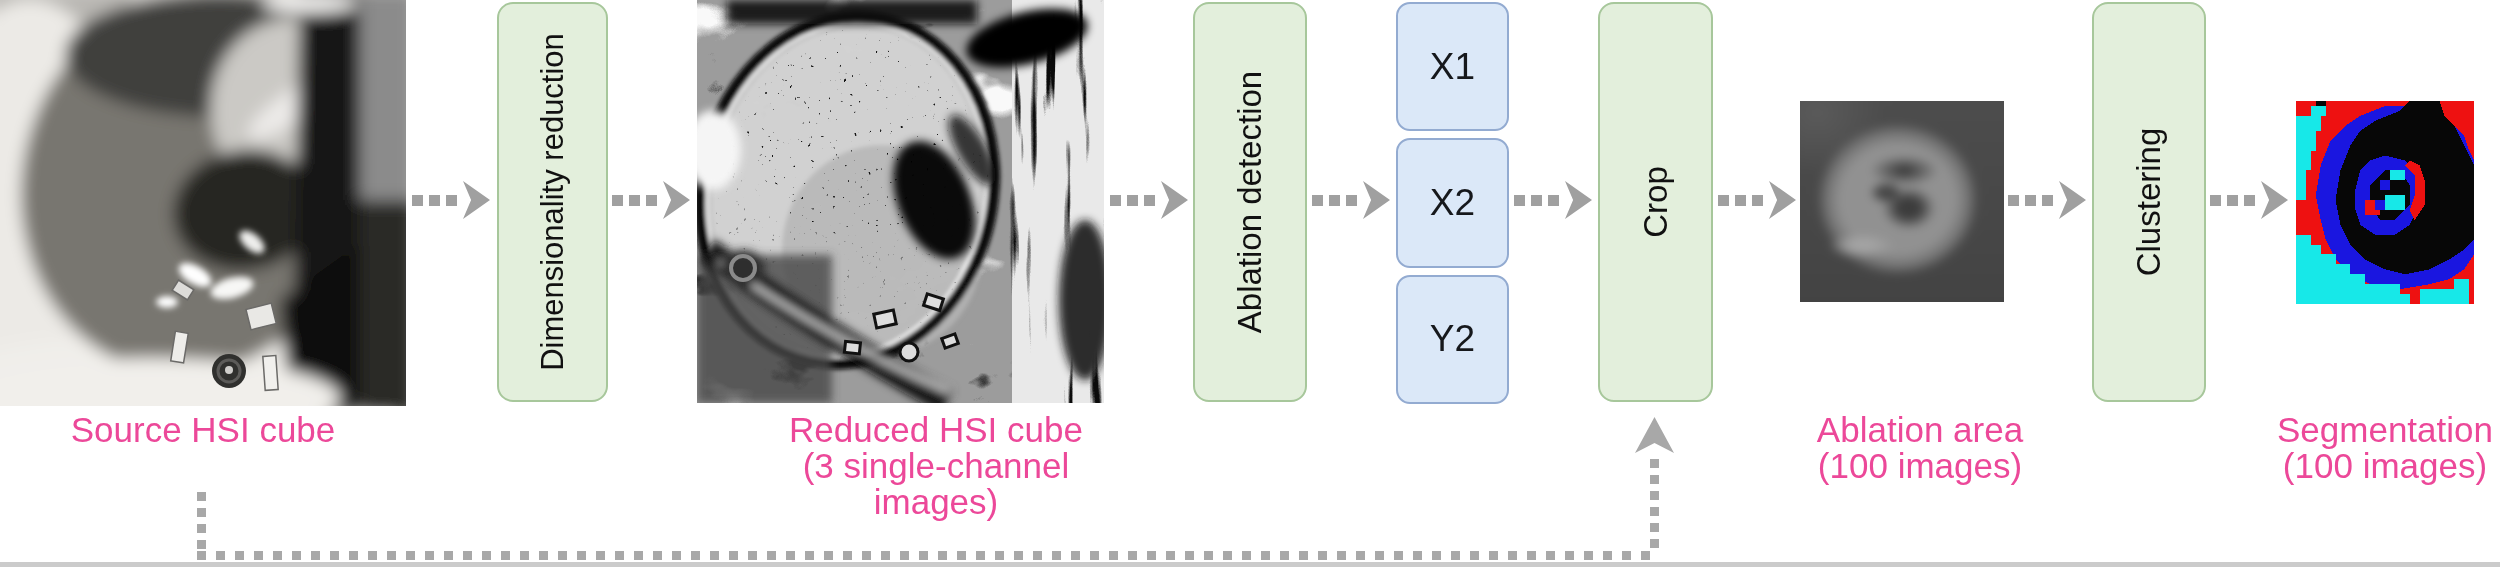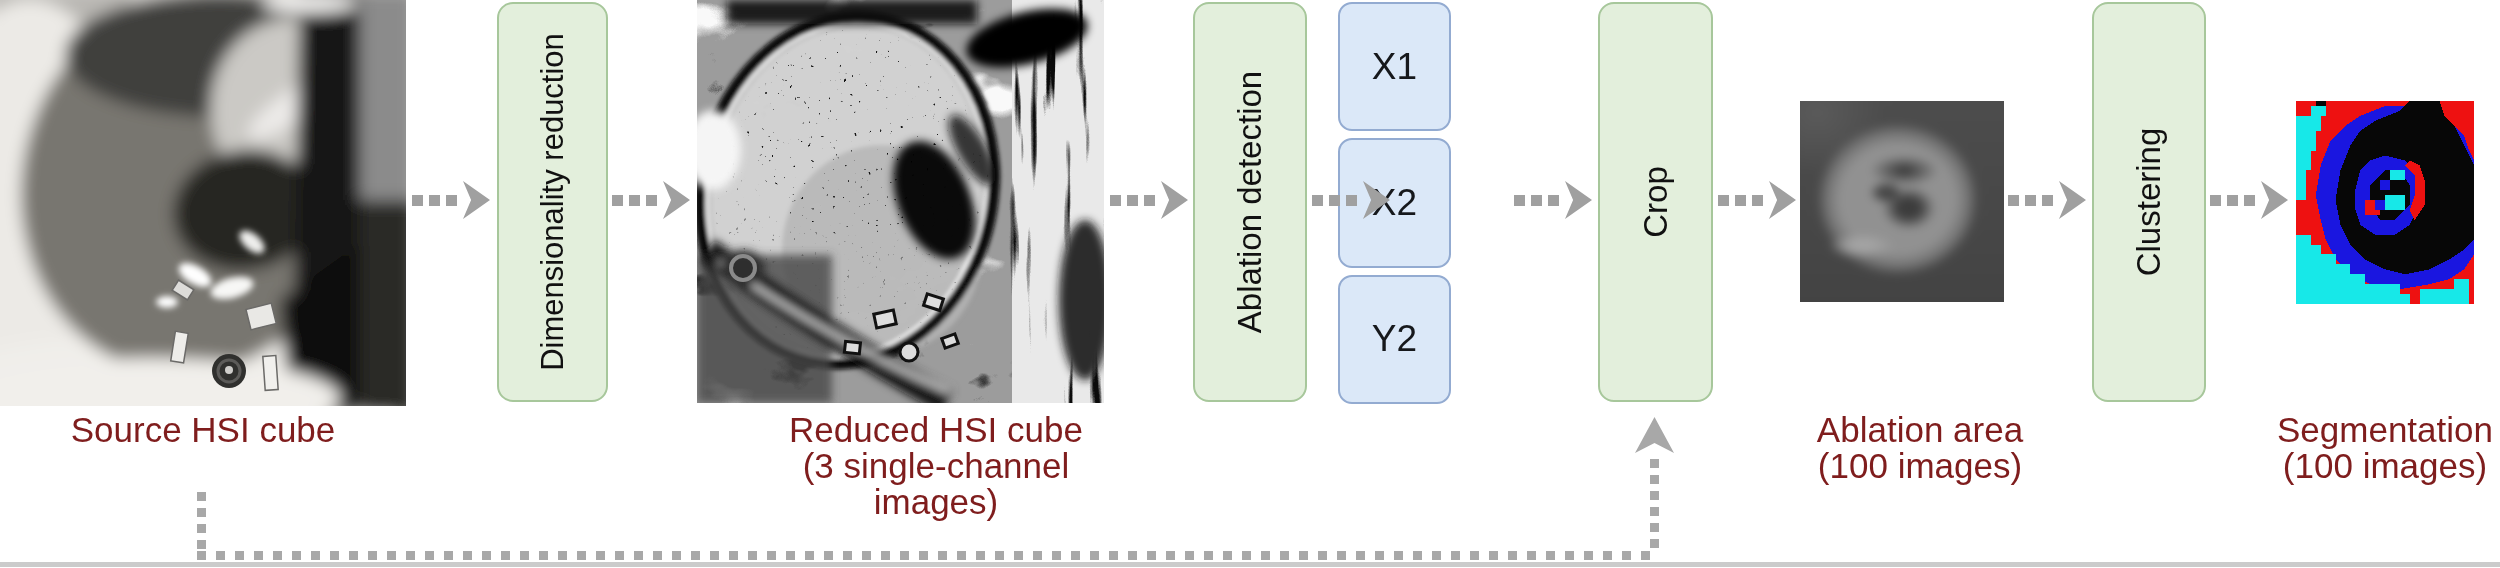--- a/index.html
+++ b/index.html
@@ -15,21 +15,21 @@
   }
   .vtext{transform:rotate(-90deg);white-space:nowrap;font-size:33px;color:#111;}
   .vtext-sm{font-size:31px;}
   
   .chip-stack{position:absolute;top:2px;height:402px;display:flex;flex-direction:column;gap:7px;}
   .chip{
     flex:1;border-radius:14px;background:var(--value-fill);border:2px solid var(--value-border);
     display:flex;align-items:center;justify-content:center;font-size:37px;color:#16181c;box-sizing:border-box;
   }
   
-  .caption{position:absolute;top:412px;width:400px;text-align:center;font-size:35px;line-height:36px;color:#7f1d1d;}
+  .caption{position:absolute;top:412px;width:400px;text-align:center;font-size:35px;line-height:36px;color:#ec4899;}
   
   .arrow{position:absolute;top:181px;height:38px;display:flex;align-items:center;gap:6px;}
   .dash{width:11px;height:11px;background:var(--arrow);}
   .head{width:27px;height:38px;background:var(--arrow);clip-path:polygon(0 0,100% 50%,0 100%,30% 50%);}
   
   .fb-v{position:absolute;width:9px;background-image:repeating-linear-gradient(to bottom,var(--feedback) 0 9px,transparent 9px 16px);}
   .fb-h{position:absolute;height:9px;background-image:repeating-linear-gradient(to right,var(--feedback) 0 9px,transparent 9px 19px);}
   .fb-head{position:absolute;left:1635px;top:417px;width:39px;height:36px;background:var(--feedback);
     clip-path:polygon(50% 0,100% 100%,50% 72%,0 100%);}
   
@@ -188,21 +188,21 @@
   <div class="process" style="left:1193px;width:114px;">
     <span class="vtext">Ablation detection</span>
   </div>
   <div class="process" style="left:1598px;width:115px;">
     <span class="vtext">Crop</span>
   </div>
   <div class="process" style="left:2092px;width:114px;">
     <span class="vtext">Clustering</span>
   </div>
 
-  <div class="chip-stack" style="left:1338px;width:113px;">
+  <div class="chip-stack" style="left:1396px;width:113px;">
     <div class="chip">
         <span>X1</span>
       </div>
     <div class="chip">
         <span>X2</span>
       </div>
     <div class="chip">
         <span>Y2</span>
       </div>
   </div>

